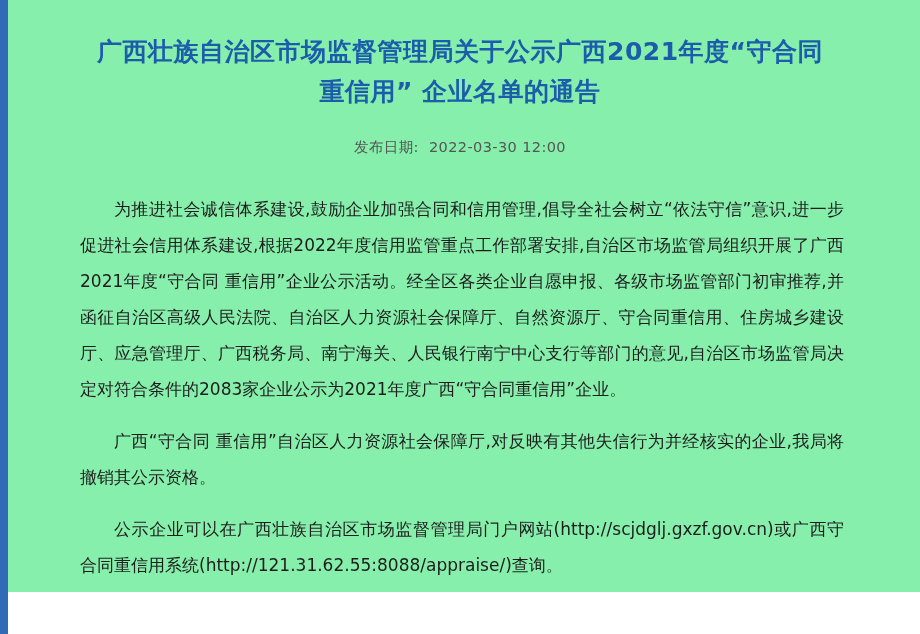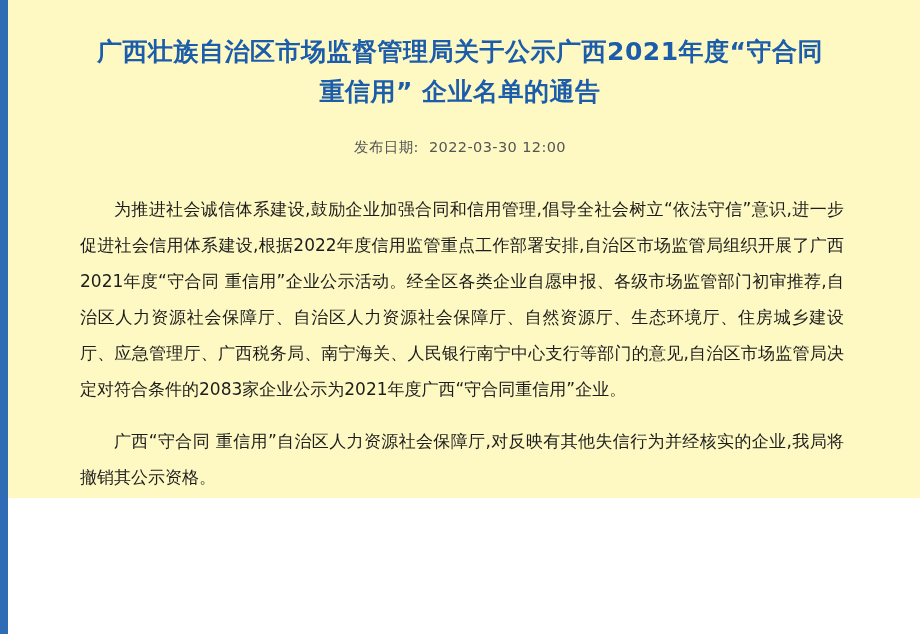--- a/index.html
+++ b/index.html
@@ -9,22 +9,22 @@
   body {
     width: 920px;
     height: 634px;
     background: #ffffff;
     font-family: "Liberation Serif", "DejaVu Serif", serif;
     overflow: hidden;
   }
   .page {
     position: relative;
     width: 920px;
-    height: 498px;
-    background: #fef9c3;
+    height: 592px;
+    background: #86efac;
     box-sizing: border-box;
   }
   .accent-bar {
     position: absolute;
     left: 0;
     top: 0;
     width: 8px;
     height: 634px;
     background: #2f6cb5;
   }
@@ -82,19 +82,20 @@
 
   <div class="content">
 
     <h1 class="doc-title">广西壮族自治区市场监督管理局关于公示广西2021年度“守合同 重信用” 企业名单的通告</h1>
 
     <div class="meta">
       <span class="meta-label">发布日期:</span><span>2022-03-30 12:00</span>
     </div>
 
     <div class="body-text">
-      <p class="para">为推进社会诚信体系建设,鼓励企业加强合同和信用管理,倡导全社会树立“依法守信”意识,进一步促进社会信用体系建设,根据2022年度信用监管重点工作部署安排,自治区市场监管局组织开展了广西2021年度“守合同 重信用”企业公示活动。经全区各类企业自愿申报、各级市场监管部门初审推荐,自治区人力资源社会保障厅、自治区人力资源社会保障厅、自然资源厅、生态环境厅、住房城乡建设厅、应急管理厅、广西税务局、南宁海关、人民银行南宁中心支行等部门的意见,自治区市场监管局决定对符合条件的2083家企业公示为2021年度广西“守合同重信用”企业。</p>
+      <p class="para">为推进社会诚信体系建设,鼓励企业加强合同和信用管理,倡导全社会树立“依法守信”意识,进一步促进社会信用体系建设,根据2022年度信用监管重点工作部署安排,自治区市场监管局组织开展了广西2021年度“守合同 重信用”企业公示活动。经全区各类企业自愿申报、各级市场监管部门初审推荐,并函征自治区高级人民法院、自治区人力资源社会保障厅、自然资源厅、守合同重信用、住房城乡建设厅、应急管理厅、广西税务局、南宁海关、人民银行南宁中心支行等部门的意见,自治区市场监管局决定对符合条件的2083家企业公示为2021年度广西“守合同重信用”企业。</p>
       <p class="para">广西“守合同 重信用”自治区人力资源社会保障厅,对反映有其他失信行为并经核实的企业,我局将撤销其公示资格。</p>
+      <p class="para">公示企业可以在广西壮族自治区市场监督管理局门户网站(http://scjdglj.gxzf.gov.cn)或广西守合同重信用系统(http://121.31.62.55:8088/appraise/)查询。</p>
     </div>
 
   </div>
 
 </div>
 
 </body></html>

